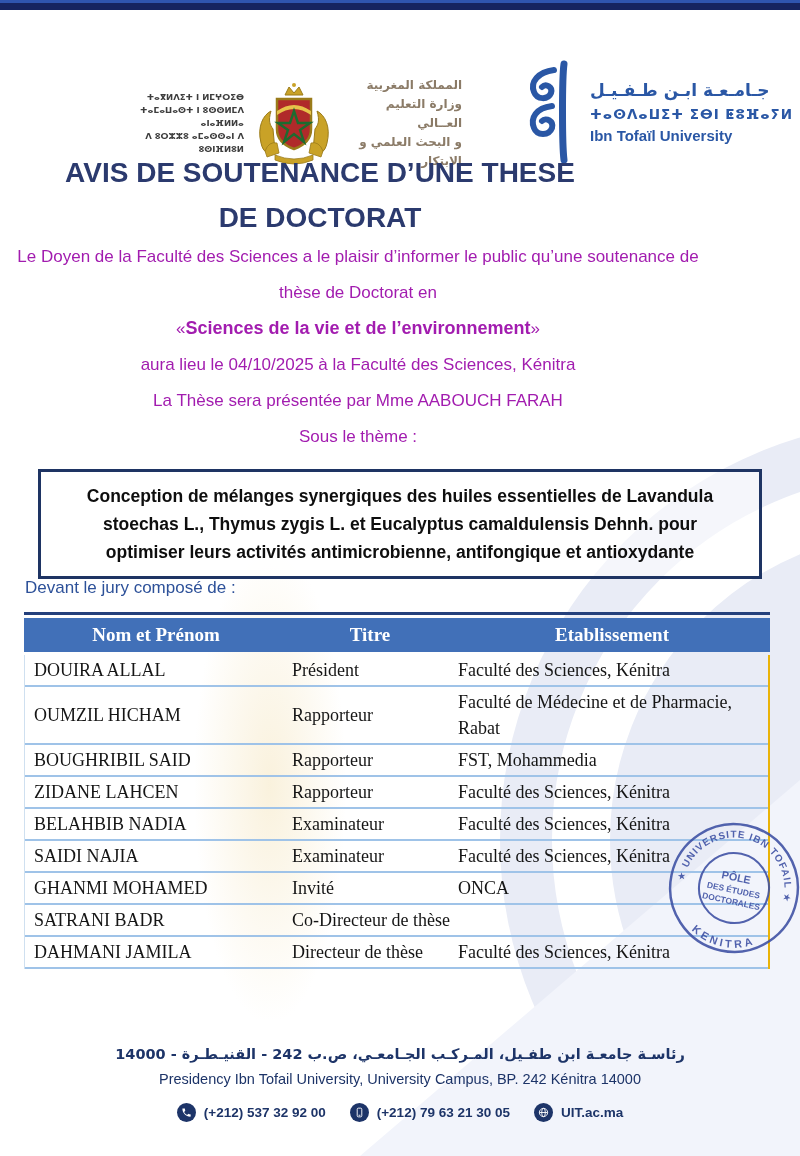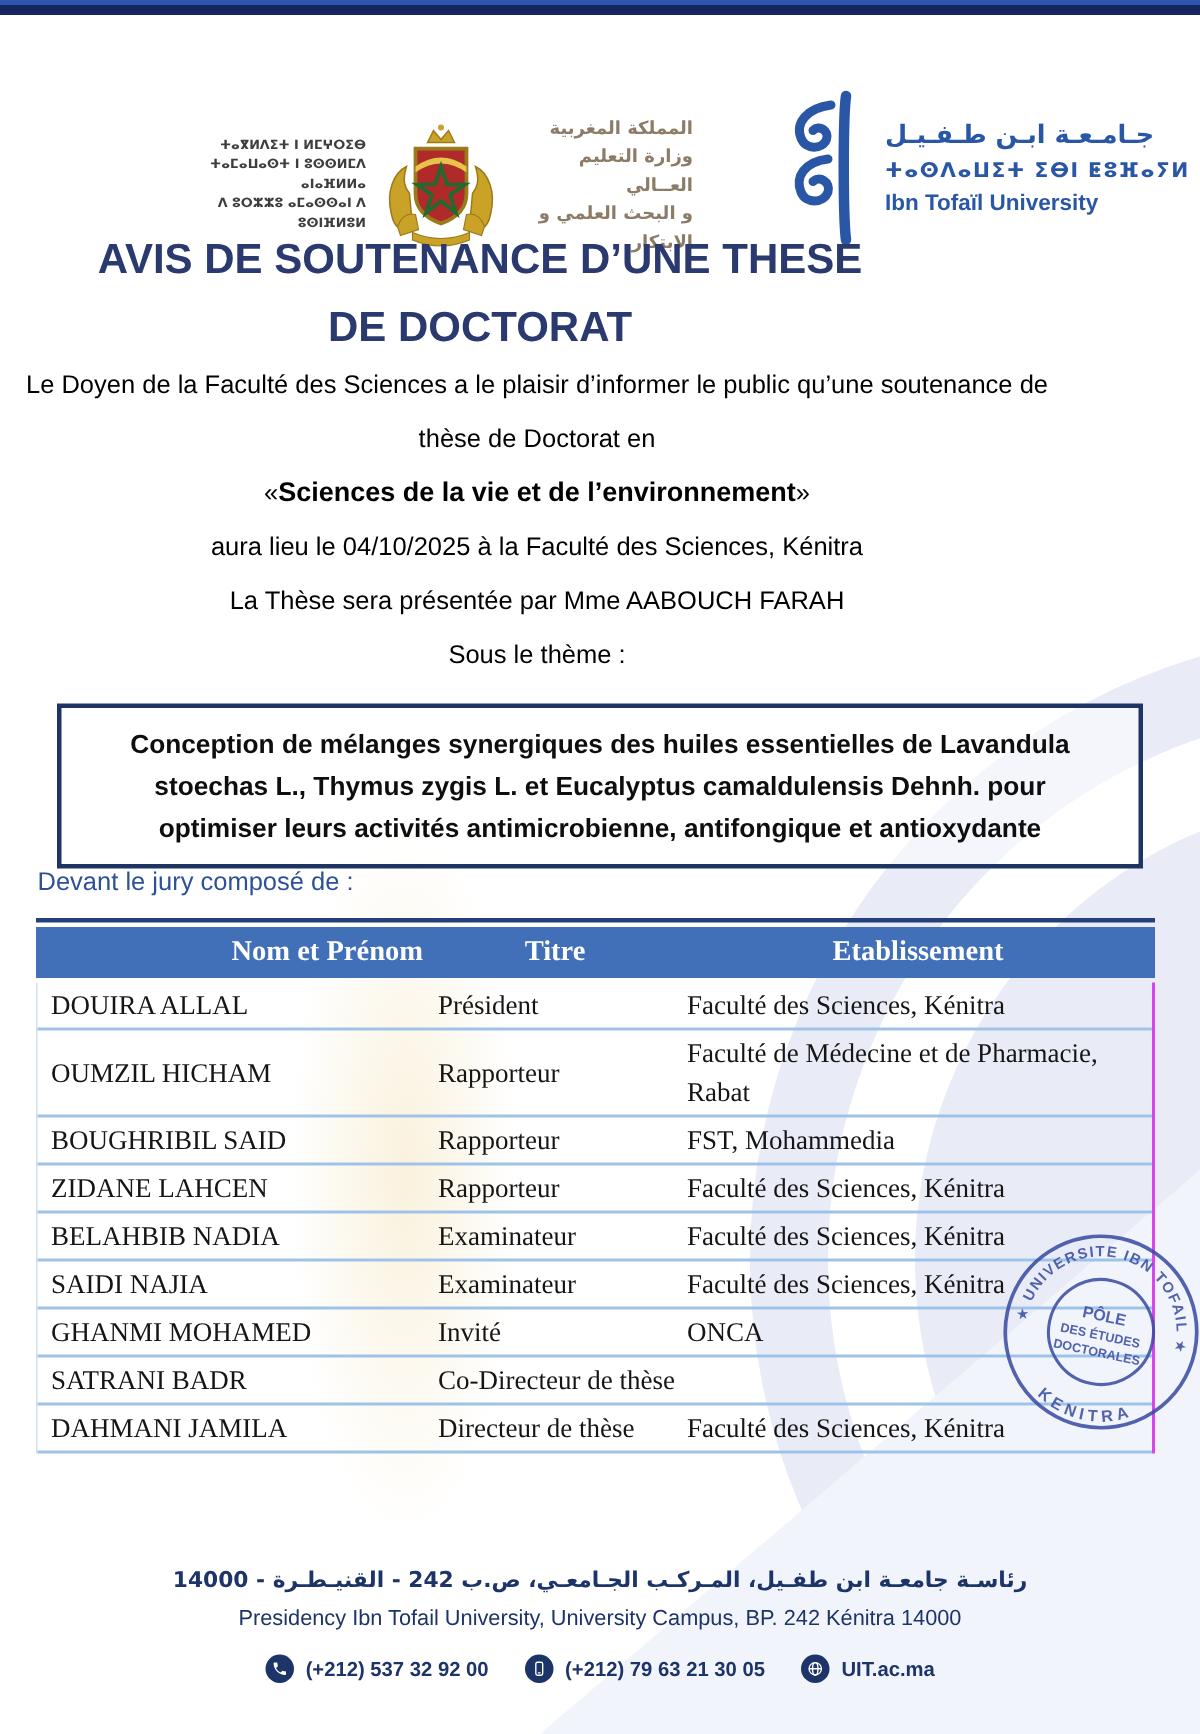--- a/index.html
+++ b/index.html
@@ -23,37 +23,37 @@
   .univ-mark{width:50px;height:104px;}
   .univ-text{display:flex;flex-direction:column;align-items:flex-start;color:#2a57a5;}
   .univ-ar{direction:rtl;font-family:"DejaVu Sans",sans-serif;font-size:17px;font-weight:700;line-height:26px;}
   .univ-tif{font-family:"DejaVu Sans",sans-serif;font-size:13.5px;font-weight:700;letter-spacing:1px;line-height:22px;}
   .univ-en{font-size:15px;font-weight:700;line-height:22px;}
   
   .main-title{position:absolute;z-index:1;left:0;width:640px;top:157px;text-align:center;
               font-family:Liberation Sans, sans-serif;font-weight:700;color:#2b3a6e;font-size:28px;line-height:31px;}
   .main-title .t2{margin-top:14px;}
   
-  .intro{position:absolute;z-index:1;left:0;width:716px;top:247px;text-align:center;color:#000000;font-size:17px;}
+  .intro{position:absolute;z-index:1;left:0;width:716px;top:247px;text-align:center;color:#a21caf;font-size:17px;}
   .intro p{margin:0 0 17px 0;line-height:19px;}
   .intro .spec b{font-size:18px;}
   
   .thesis-box{position:absolute;z-index:1;box-sizing:border-box;left:38px;top:469px;width:724px;
               border:3.5px solid #1e3463;background:rgba(255,255,255,0.55);
               padding:10px 28px;text-align:center;font-weight:700;font-size:17.5px;line-height:1.6;color:#0e0e0e;}
   
   .jury-label{position:absolute;z-index:1;left:25px;top:578px;font-size:17px;color:#2d5199;}
   .jury-table{position:absolute;z-index:1;left:24px;top:612px;width:746px;border-top:3px solid #24407c;padding-top:3px;
               font-family:"Liberation Serif","DejaVu Serif",serif;}
   .thead{display:grid;grid-template-columns:262px 168px 1fr;background:#4170b8;color:#ffffff;
          font-weight:700;font-size:19px;height:34px;align-items:center;}
   .th{padding:0 4px;}
-  .th-name{text-align:right;padding-left:6px;}
+  .th-name{text-align:center;padding-left:6px;}
   .th-title,.th-institution{text-align:center;}
-  .tbody{margin-top:3px;border-left:1px solid #cfe0f0;border-right:2px solid #d946ef;}
+  .tbody{margin-top:3px;border-left:1px solid #cfe0f0;border-right:2px solid #eab308;}
   .trow{display:grid;grid-template-columns:261px 168px 1fr;border-bottom:2px solid #9fc3e8;min-height:27px;
         align-items:center;font-size:18px;color:#151515;}
   .trow .tcell{padding:2px 4px;line-height:26px;}
   .c-name{padding-left:9px !important;}
   .c-title{padding-left:6px !important;}
   .c-institution{padding-left:4px !important;}
   
   .stamp{position:absolute;z-index:3;left:664px;top:818px;width:140px;height:140px;transform:rotate(12deg);opacity:0.88;}
   .stamp text{fill:#3c4fa3;font-family:"Liberation Sans","DejaVu Sans",sans-serif;font-weight:700;}
   

